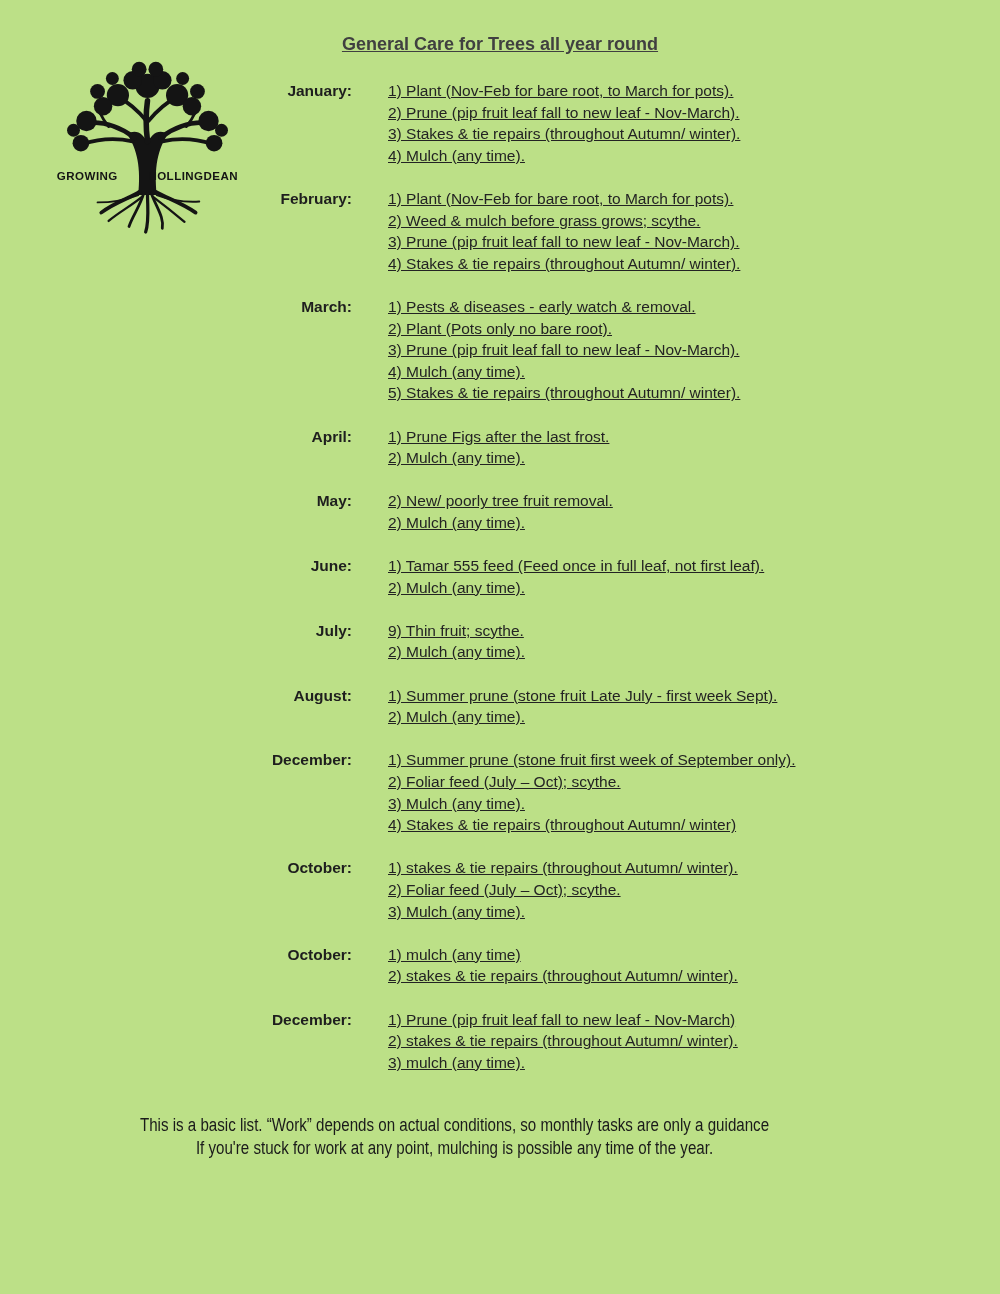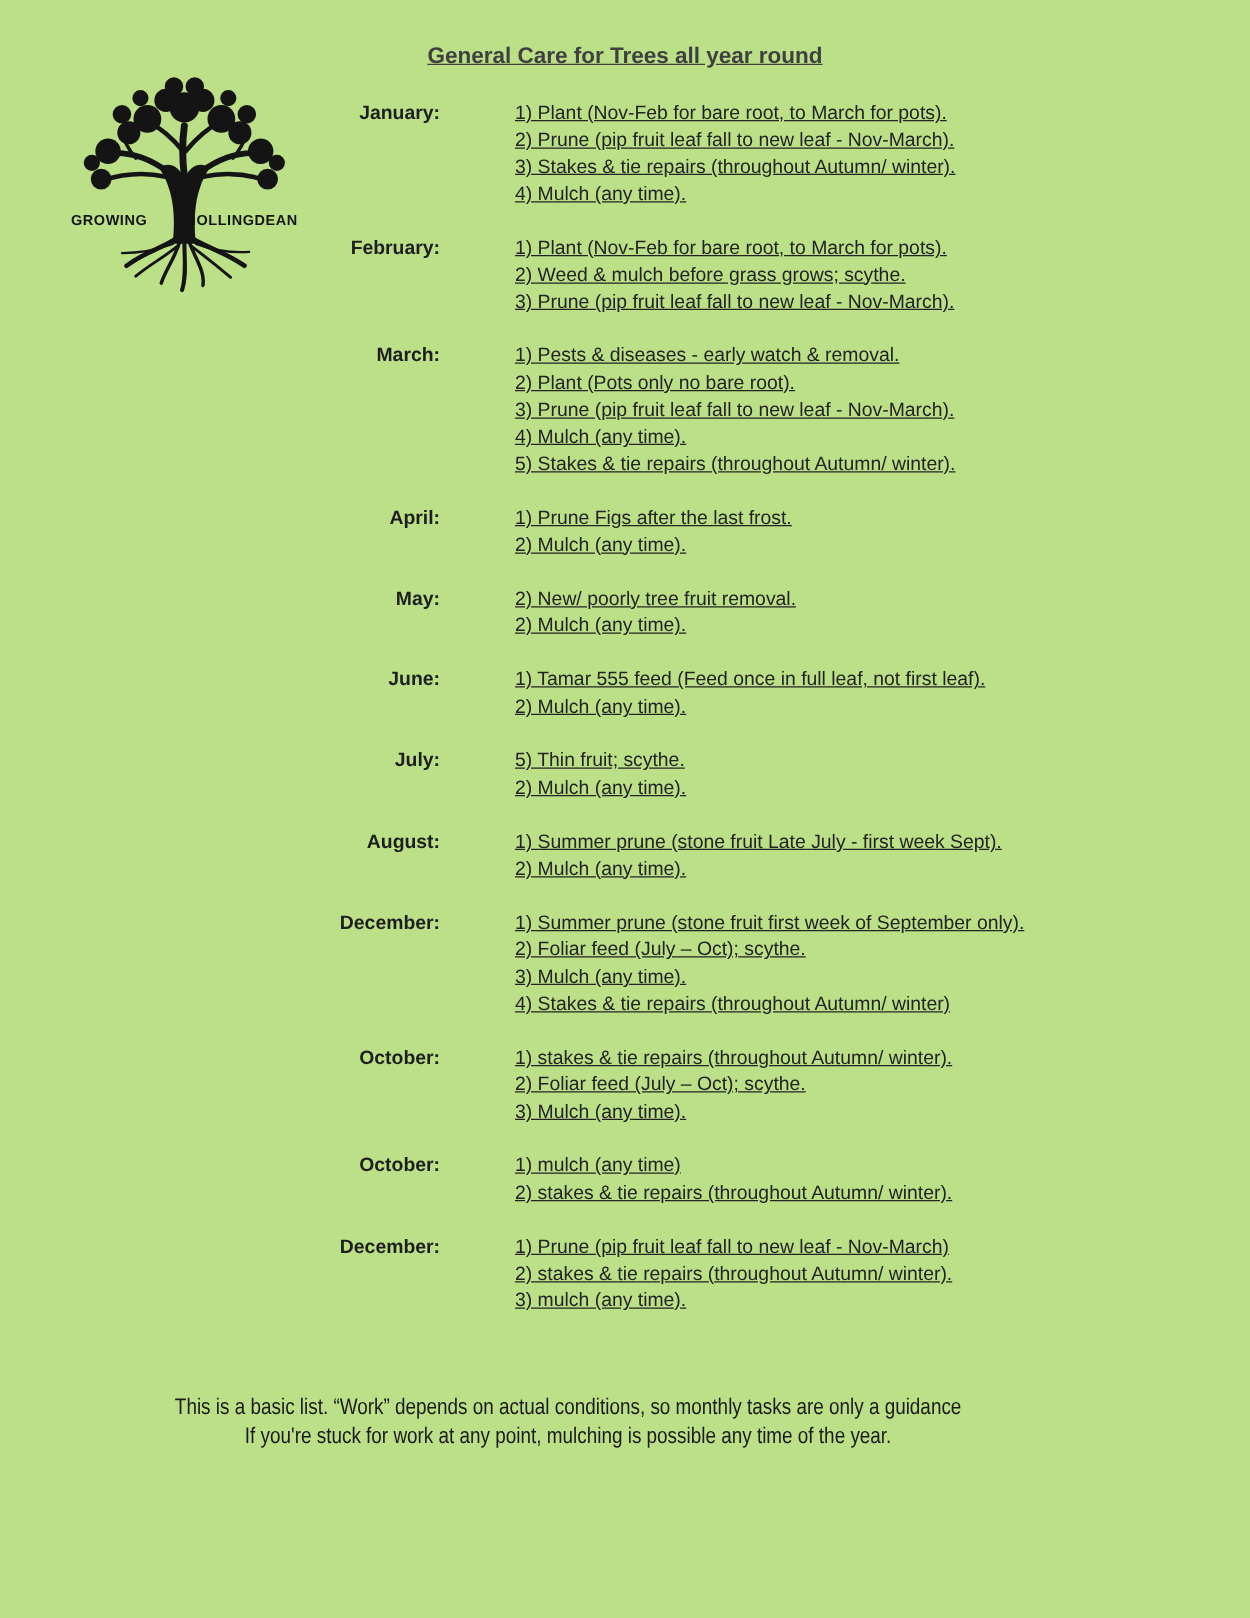--- a/index.html
+++ b/index.html
@@ -49,21 +49,20 @@
     position: absolute;
     top: 80px;
     left: 0;
     width: 1000px;
   }
   .month-row {
     display: flex;
     margin-bottom: 21.6px;
     font-size: 15.5px;
     line-height: 21.6px;
-    gap: 24px;
   }
   .month-label {
     width: 352px;
     text-align: right;
     font-weight: bold;
     color: #1e1e1e;
     flex: 0 0 352px;
   }
   .month-tasks {
     margin-left: 36px;
@@ -158,20 +157,21 @@
           <div class="task-line">4) Mulch (any time).</div>
         </div>
   </div>
 
   <div class="month-row">
     <div class="month-label">February:</div>
     <div class="month-tasks">
           <div class="task-line">1) Plant (Nov-Feb for bare root, to March for pots).</div>
           <div class="task-line">2) Weed &amp; mulch before grass grows; scythe.</div>
           <div class="task-line">3) Prune (pip fruit leaf fall to new leaf - Nov-March).</div>
+          <div class="task-line">4) Stakes &amp; tie repairs (throughout Autumn/ winter).</div>
         </div>
   </div>
 
   <div class="month-row">
     <div class="month-label">March:</div>
     <div class="month-tasks">
           <div class="task-line">1) Pests &amp; diseases - early watch &amp; removal.</div>
           <div class="task-line">2) Plant (Pots only no bare root).</div>
           <div class="task-line">3) Prune (pip fruit leaf fall to new leaf - Nov-March).</div>
           <div class="task-line">4) Mulch (any time).</div>
@@ -199,21 +199,21 @@
     <div class="month-label">June:</div>
     <div class="month-tasks">
           <div class="task-line">1) Tamar 555 feed (Feed once in full leaf, not first leaf).</div>
           <div class="task-line">2) Mulch (any time).</div>
         </div>
   </div>
 
   <div class="month-row">
     <div class="month-label">July:</div>
     <div class="month-tasks">
-          <div class="task-line">5) Thin fruit; scythe.</div>
+          <div class="task-line">9) Thin fruit; scythe.</div>
           <div class="task-line">2) Mulch (any time).</div>
         </div>
   </div>
 
   <div class="month-row">
     <div class="month-label">August:</div>
     <div class="month-tasks">
           <div class="task-line">1) Summer prune (stone fruit Late July - first week Sept).</div>
           <div class="task-line">2) Mulch (any time).</div>
         </div>

